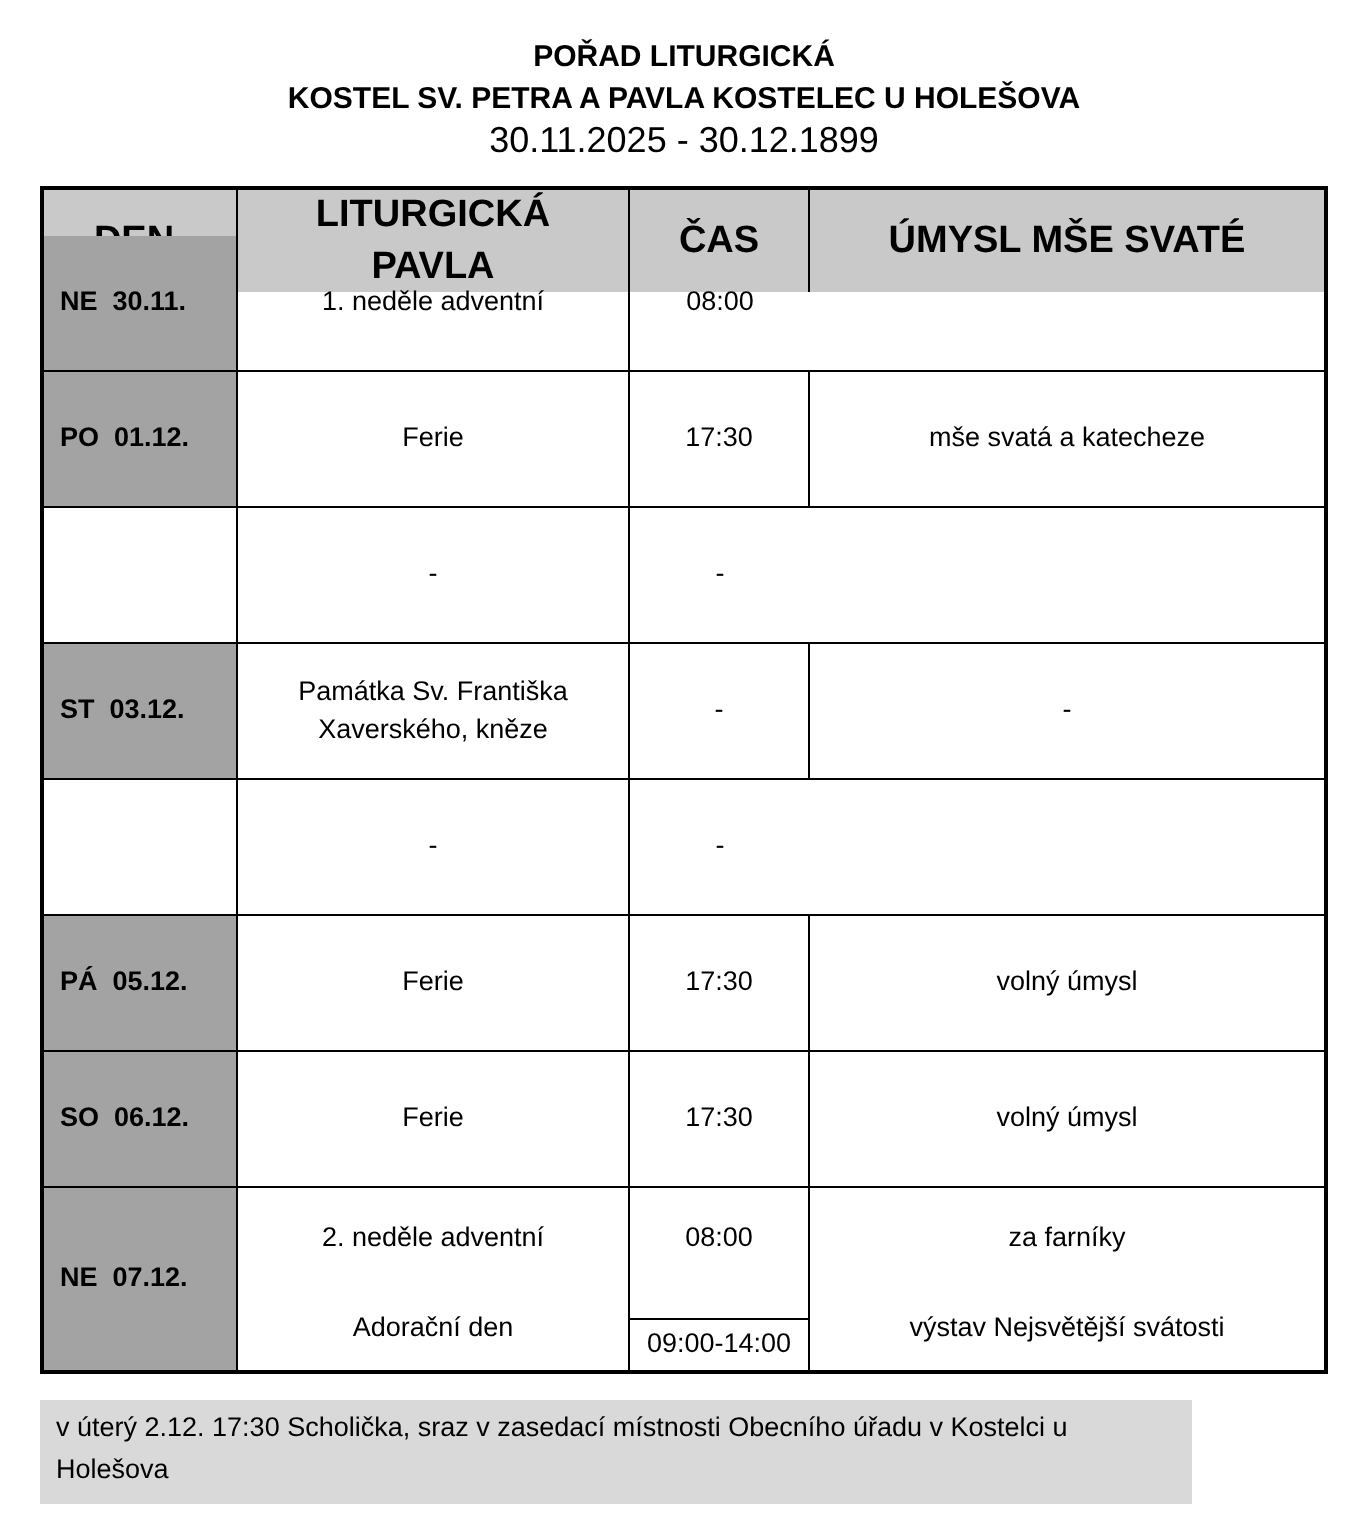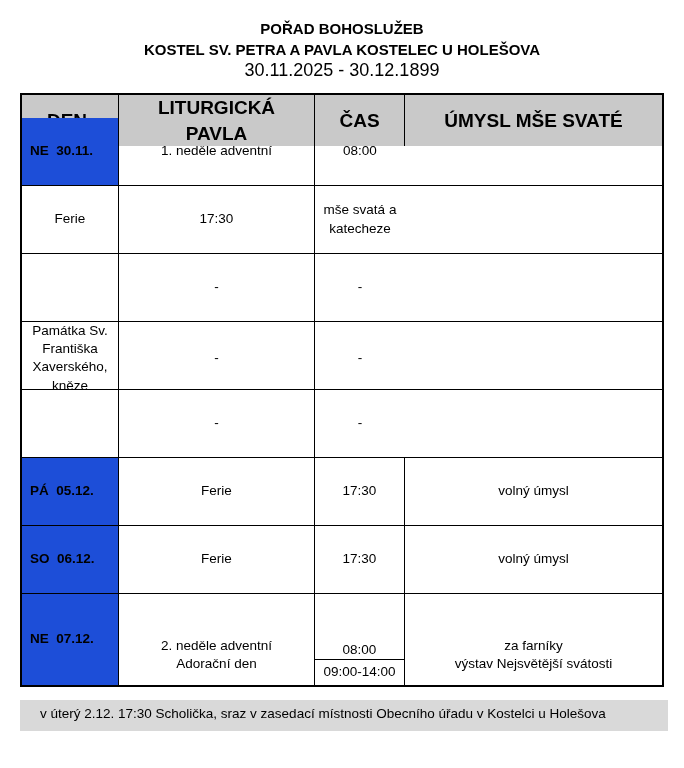--- a/index.html
+++ b/index.html
@@ -44,93 +44,95 @@
   .header-row .cell {
     background: #c9c9c9;
     font-weight: bold;
     font-size: 19px;
   }
 
   .data-row { height: 68px; }
   .last-row { height: 92px; }
 
   .day-col {
-    background: #1d4ed8;
+    background: #a3a3a3;
     font-weight: bold;
     justify-content: flex-start;
     text-align: left;
     padding-left: 8px;
     white-space: pre;
   }
   .header-row .day-col { justify-content: center; padding-left: 0; }
 
   
   .cell.stack {
     flex-direction: column;
-    justify-content: flex-end;
+    justify-content: space-between;
     align-items: center;
     padding: 16px 6px 12px;
   }
   .cell.stack.time-stack { padding: 16px 0 0; }
   .time-sub {
     align-self: stretch;
     border-top: 1px solid #000;
     padding: 3px 4px 4px;
     text-align: center;
   }
 
   
   .note {
-    width: 648px;
+    width: 576px;
     margin-top: 13px;
     background: #d9d9d9;
     font-size: 13.5px;
     line-height: 1.55;
-    padding: 4px 20px 6px;
+    padding: 4px 8px 6px;
   }
 </style>
 </head>
 <body>
 
 <div class="page">
 
   <div class="titles">
-    <div class="title">POŘAD BOHOSLUŽEB</div>
+    <div class="title">POŘAD LITURGICKÁ</div>
     <div class="subtitle">KOSTEL SV. PETRA A PAVLA KOSTELEC U HOLEŠOVA</div>
     <div class="daterange">30.11.2025 - 30.12.1899</div>
   </div>
 
   <div class="table">
 
     <div class="row header-row">
       <div class="cell day-col">DEN</div>
       <div class="cell">LITURGICKÁ PAVLA</div>
       <div class="cell">ČAS</div>
       <div class="cell">ÚMYSL MŠE SVATÉ</div>
     </div>
 
     <div class="row data-row">
       <div class="cell day-col">NE  30.11.</div>
       <div class="cell">1. neděle adventní</div>
       <div class="cell">08:00</div>
     </div>
 
     <div class="row data-row">
+      <div class="cell day-col">PO  01.12.</div>
       <div class="cell">Ferie</div>
       <div class="cell">17:30</div>
       <div class="cell">mše svatá a katecheze</div>
     </div>
 
     <div class="row data-row">
       <div class="cell"></div>
       <div class="cell">-</div>
       <div class="cell">-</div>
     </div>
 
     <div class="row data-row">
+      <div class="cell day-col">ST  03.12.</div>
       <div class="cell">Památka Sv. Františka Xaverského, kněze</div>
       <div class="cell">-</div>
       <div class="cell">-</div>
     </div>
 
     <div class="row data-row">
       <div class="cell"></div>
       <div class="cell">-</div>
       <div class="cell">-</div>
     </div>

